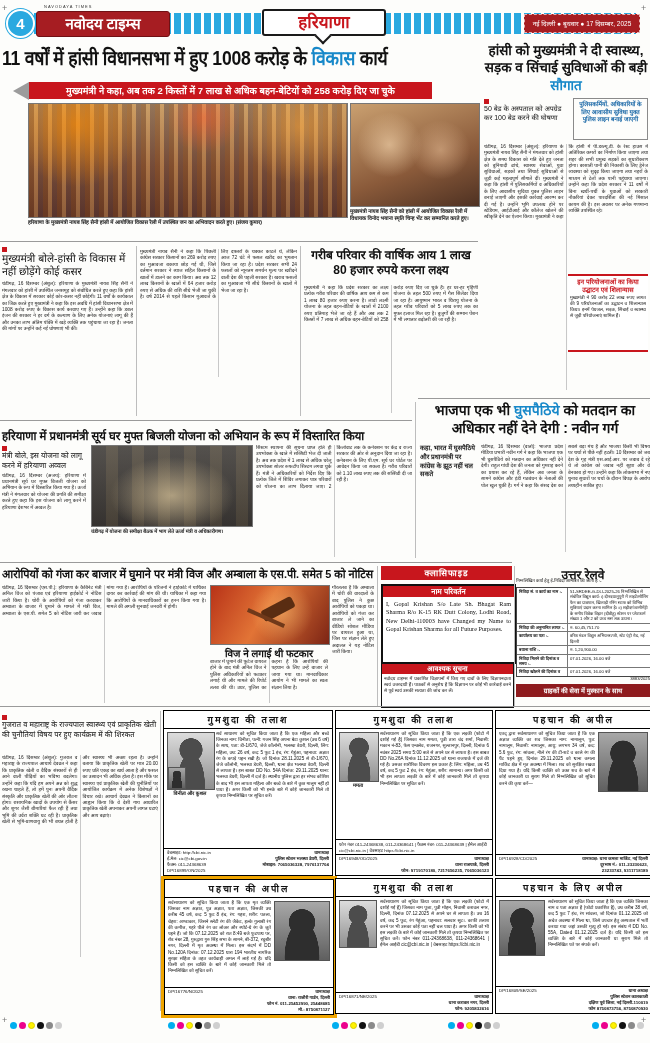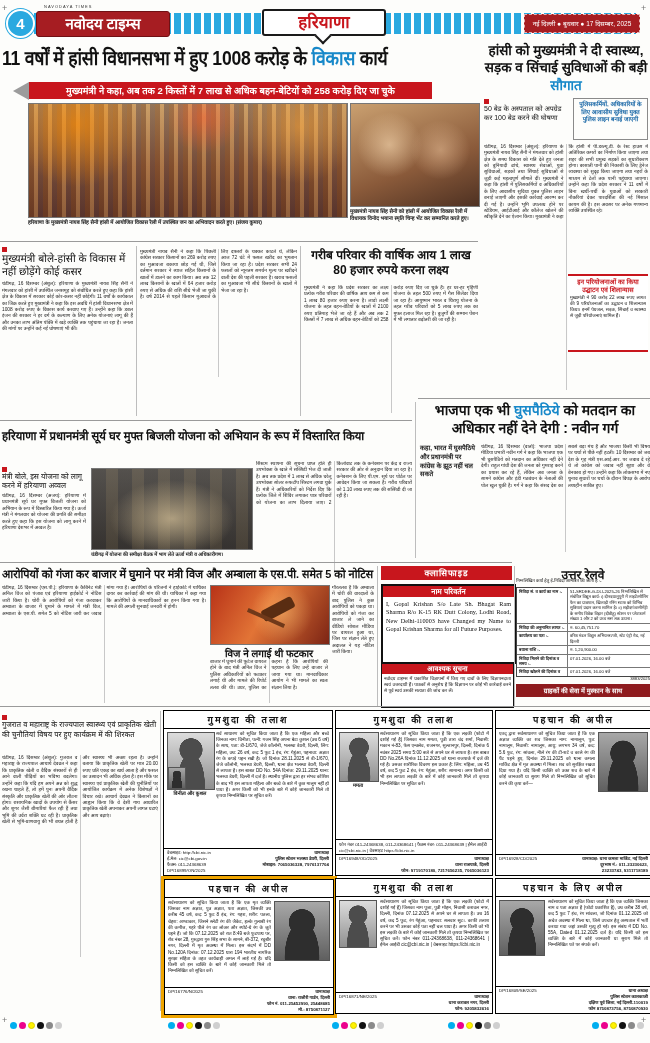--- a/index.html
+++ b/index.html
@@ -152,21 +152,21 @@
   </div>
   <div class="abs vr" style="left:300px;top:246px;height:170px;"></div>
   <div class="abs" style="left:304px;top:246px;width:174px;height:170px;">
     <div class="hl-mid ctr" style="padding:2px 2px;height:32px;overflow:hidden;">गरीब परिवार की वार्षिक आय 1 लाख 80 हजार रुपये करना लक्ष्य</div>
     <div class="body4 cols2" style="margin-top:3px;height:128px;">मुख्यमंत्री ने कहा कि प्रदेश सरकार का लक्ष्य प्रत्येक गरीब परिवार की वार्षिक आय कम से कम 1 लाख 80 हजार रुपए करना है। लाडो लक्ष्मी योजना के तहत बहन-बेटियों के खातों में 2100 रुपए प्रतिमाह भेजे जा रहे हैं और अब तक 2 किस्तों में 7 लाख से अधिक बहन-बेटियों को 258 करोड़ रुपए दिए जा चुके हैं। हर घर-हर गृहिणी योजना के तहत 500 रुपए में गैस सिलेंडर दिया जा रहा है। आयुष्मान भारत व चिरायु योजना के तहत गरीब परिवारों को 5 लाख रुपए तक का मुफ्त इलाज मिल रहा है। बुजुर्गों की सम्मान पेंशन में भी लगातार बढ़ोतरी की जा रही है।</div>
   </div>
 
   <div class="abs hr" style="left:0;top:420px;width:412px;"></div>
   <div class="abs" style="left:2px;top:427px;width:410px;height:134px;">
     <div class="hl-band" style="font-size:12px;height:16px;">हरियाणा में प्रधानमंत्री सूर्य घर मुफ्त बिजली योजना को अभियान के रूप में विस्तारित किया</div>
-    <div style="display:flex;gap:5px;margin-top:18px;align-items:flex-end;">
+    <div style="display:flex;gap:5px;margin-top:2px;">
       <div style="width:84px;">
         <div class="bullet-line" style="font-size:7.5px;">
           <span class="sq"></span>
           <span>मंत्री बोले, इस योजना को लागू करने में हरियाणा अव्वल</span>
         </div>
         <div class="body4" style="margin-top:2px;height:80px;">चंडीगढ़, 16 दिसम्बर (अजय): हरियाणा में प्रधानमंत्री सूर्य घर मुफ्त बिजली योजना को अभियान के रूप में विस्तारित किया गया है। ऊर्जा मंत्री ने मंगलवार को योजना की प्रगति की समीक्षा करते हुए कहा कि इस योजना को लागू करने में हरियाणा देशभर में अव्वल है।</div>
       </div>
       <div style="width:160px;">
         <div class="photo ph-meeting" style="width:160px;height:80px;"></div>
         <div class="caption" style="font-size:5px;margin-top:1px;height:22px;">चंडीगढ़ में योजना की समीक्षा बैठक में भाग लेते ऊर्जा मंत्री व अधिकारीगण।</div>

